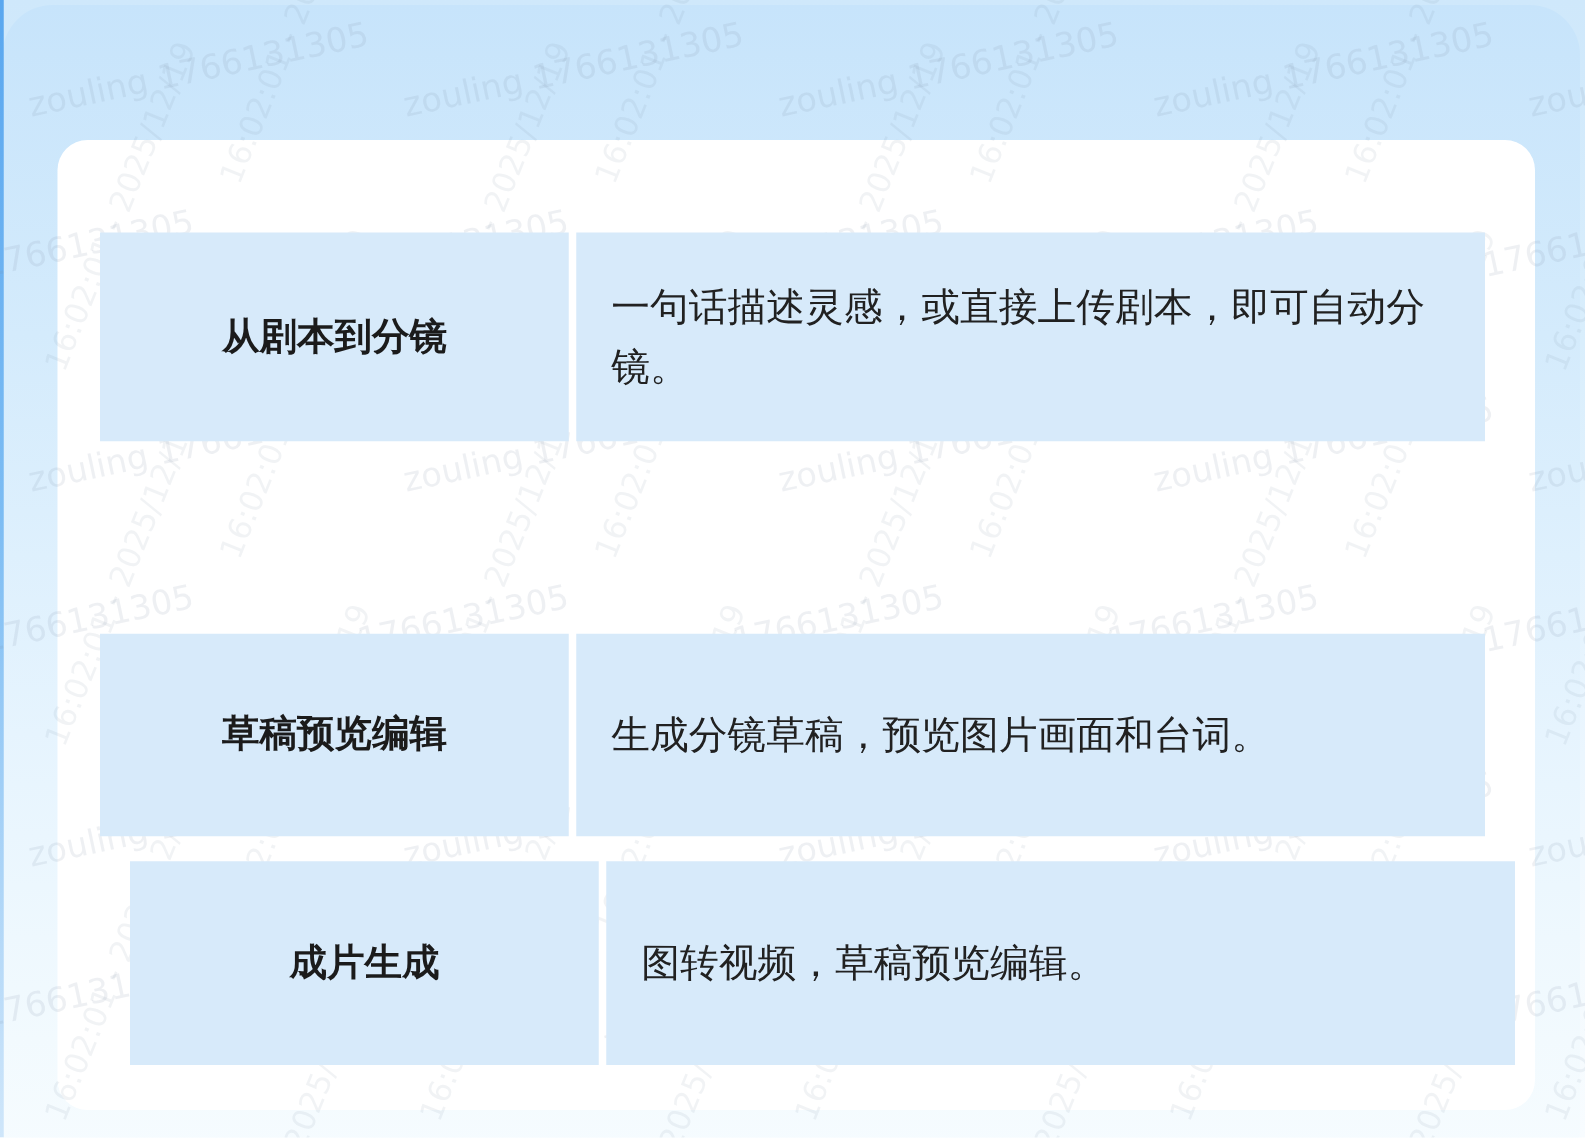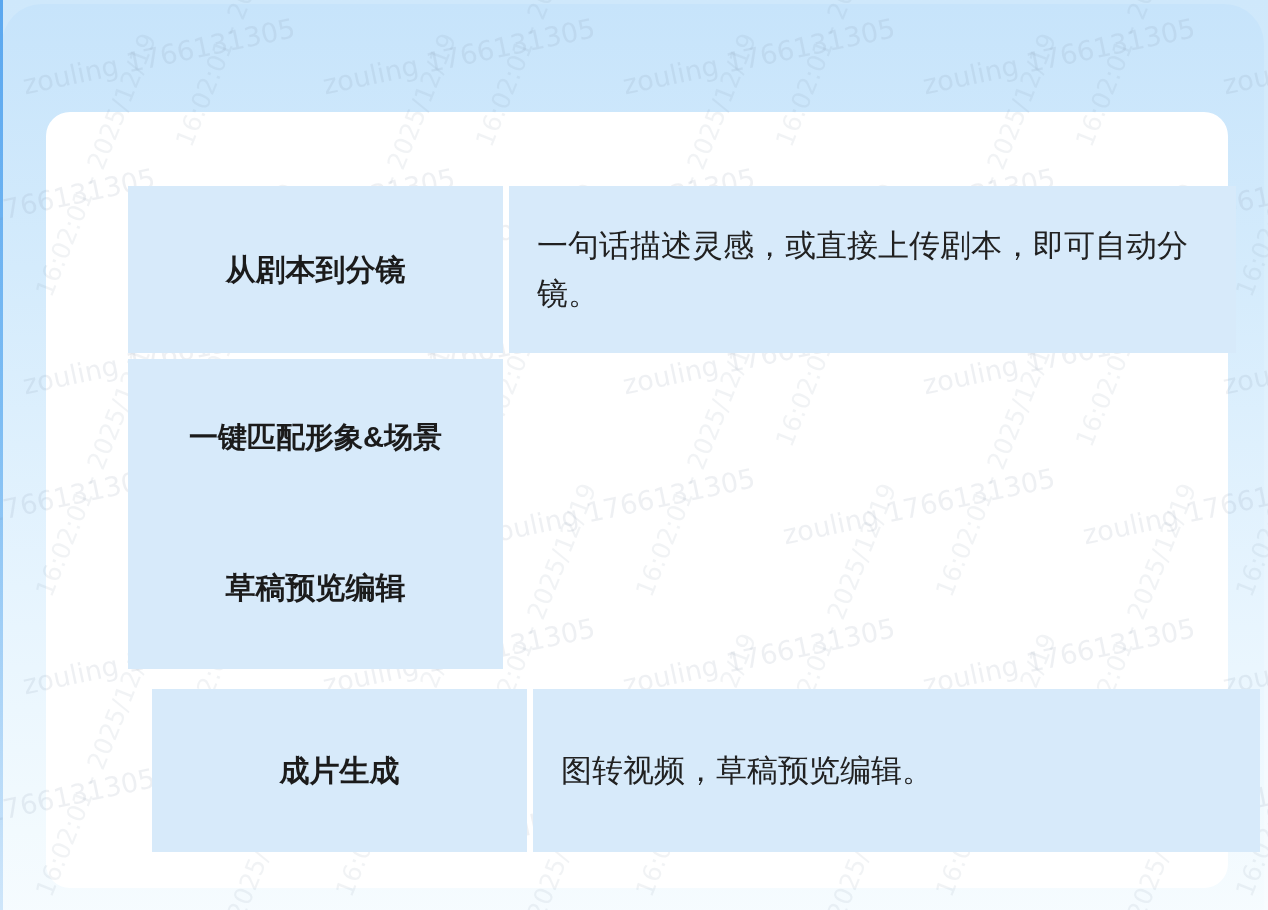--- a/index.html
+++ b/index.html
@@ -78,21 +78,20 @@
     white-space: nowrap;
   }
 
   
   #feature-table {
     position: absolute;
     left: 80px;
     top: 186px;
     width: 1108px;
     height: 547px;
-    margin-left: 48px;
   }
   .feature-row {
     position: absolute;
     left: 0;
     width: 1108px;
     display: flex;
   }
   .cell {
     background: #d7eafa;
     box-sizing: border-box;
@@ -253,31 +252,31 @@
       <div class="cell cell-label">
         <span class="label-text">从剧本到分镜</span>
       </div>
       <div class="cell-gap"></div>
       <div class="cell cell-desc">
         <span class="desc-text">一句话描述灵感，或直接上传剧本，即可自动分镜。</span>
       </div>
     </div>
 
     <div class="feature-row" id="row-1">
-      <div class="cell cell-label">
-        <span class="label-text wide">一键匹配形象&amp;场景</span>
-      </div>
       <div class="cell-gap"></div>
     </div>
 
     <div class="feature-row" id="row-2">
       <div class="cell cell-label">
         <span class="label-text">草稿预览编辑</span>
       </div>
       <div class="cell-gap"></div>
+      <div class="cell cell-desc">
+        <span class="desc-text">生成分镜草稿，预览图片画面和台词。</span>
+      </div>
     </div>
 
     <div class="feature-row" id="row-3">
       <div class="cell cell-label">
         <span class="label-text">成片生成</span>
       </div>
       <div class="cell-gap"></div>
       <div class="cell cell-desc">
         <span class="desc-text">图转视频，草稿预览编辑。</span>
       </div>

